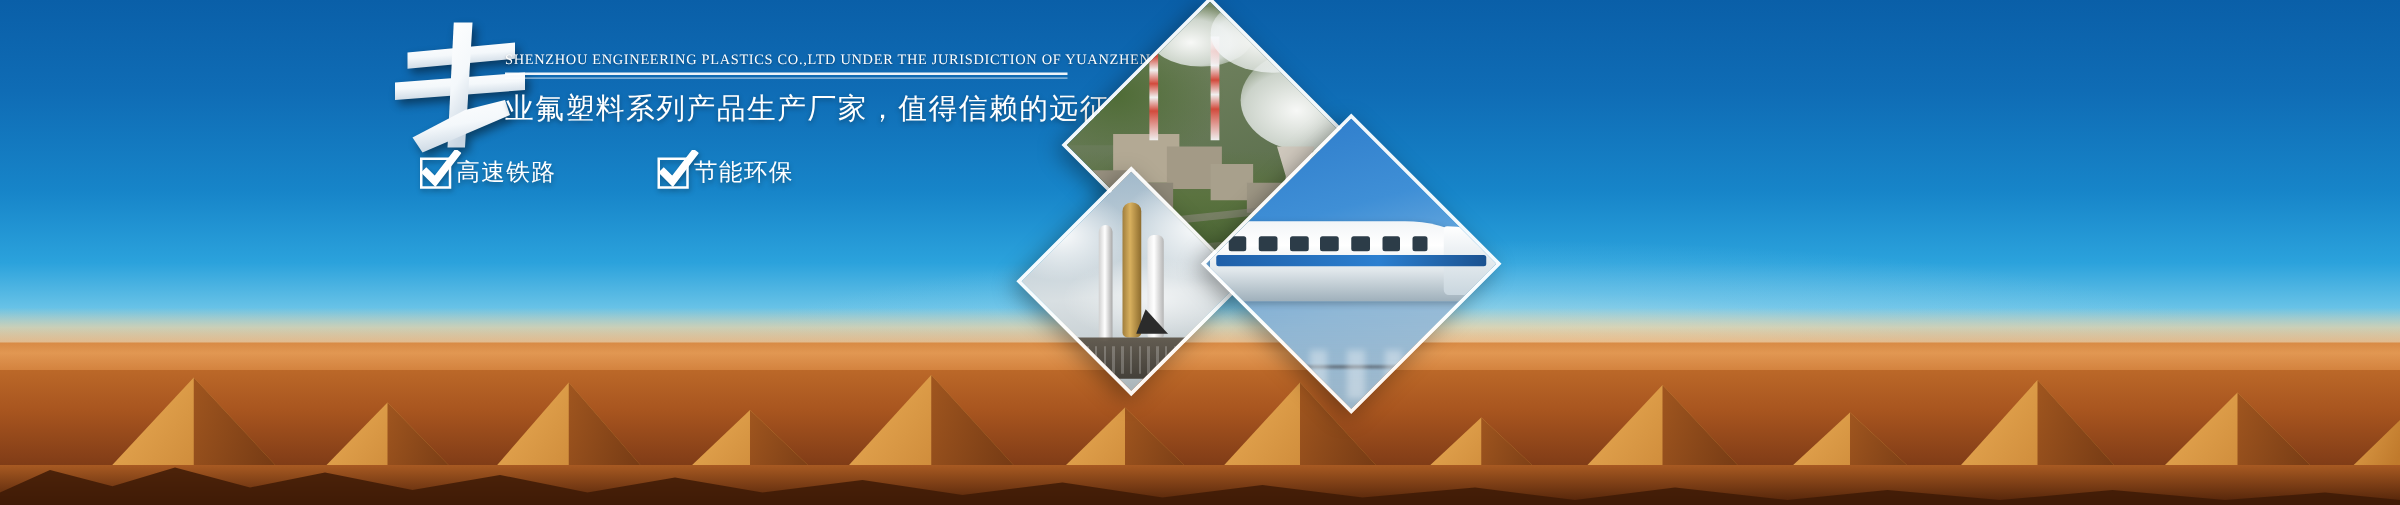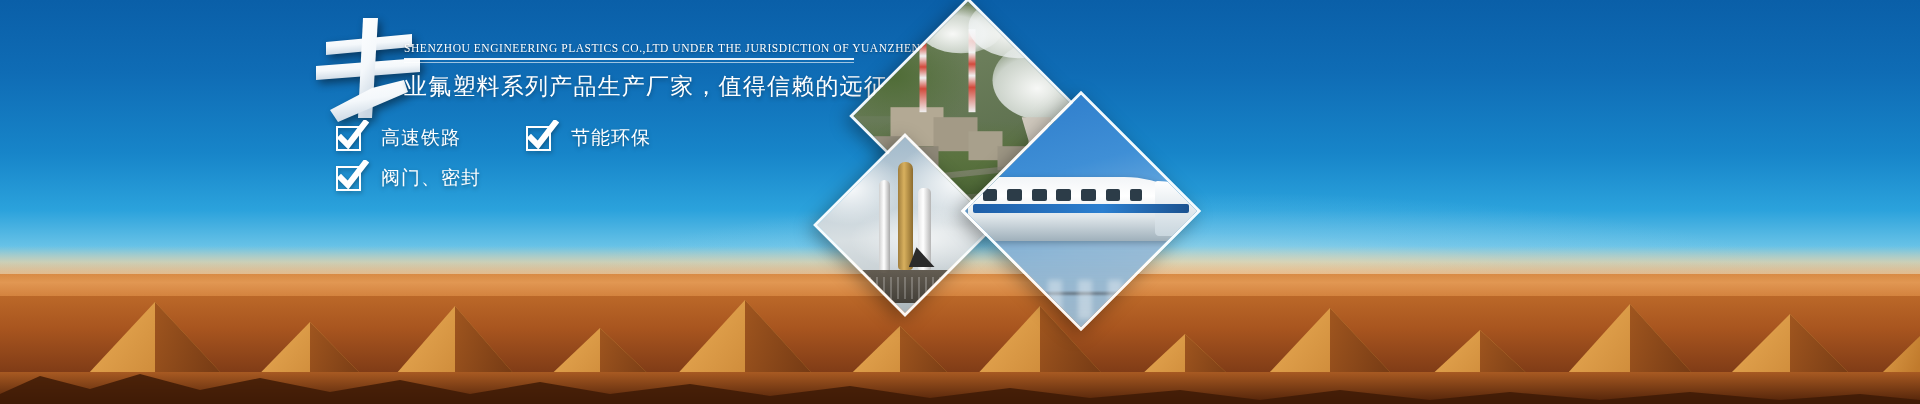--- a/index.html
+++ b/index.html
@@ -85,21 +85,21 @@
   }
 
   
   .features {
     position:absolute; left:336px; top:118px;
     display:grid;
     grid-template-columns:190px 190px;
     grid-auto-rows:40px;
     align-items:center;
   }
-  .feat { display:flex; align-items:center; gap:20px; }
+  .feat { display:flex; align-items:center; gap:4px; }
   .chk {
     position:relative;
     width:25px; height:25px;
     border:2px solid #ffffff;
     flex:0 0 auto;
     filter:drop-shadow(1px 2px 2px rgba(0,0,0,0.3));
   }
   .chk svg { position:absolute; left:-3px; top:-8px; }
   .feat-label {
     color:#ffffff;
@@ -283,28 +283,20 @@
       <span class="feat-label">高速铁路</span>
     </div>
     <div class="feat">
       <span class="chk">
         <svg width="34" height="34" viewBox="0 0 34 34">
             <path d="M6 18 L13 25 L30 3" stroke="#ffffff" stroke-width="6" fill="none" stroke-linecap="square"></path>
           </svg>
       </span>
       <span class="feat-label">节能环保</span>
     </div>
-    <div class="feat">
-      <span class="chk">
-        <svg width="34" height="34" viewBox="0 0 34 34">
-            <path d="M6 18 L13 25 L30 3" stroke="#ffffff" stroke-width="6" fill="none" stroke-linecap="square"></path>
-          </svg>
-      </span>
-      <span class="feat-label">阀门、密封</span>
-    </div>
   </div>
 
   <div class="diamond" id="dia-power">
     <div class="inner">
       <div class="pp-sky"></div>
       <div class="pp-green2"></div>
       <div class="pp-green1"></div>
 
       <div class="pp-block" style="left:18%;top:46%;width:22%;height:16%;background:#b3a994;"></div>
       <div class="pp-block" style="left:36%;top:50%;width:18%;height:14%;background:#a39a86;"></div>

